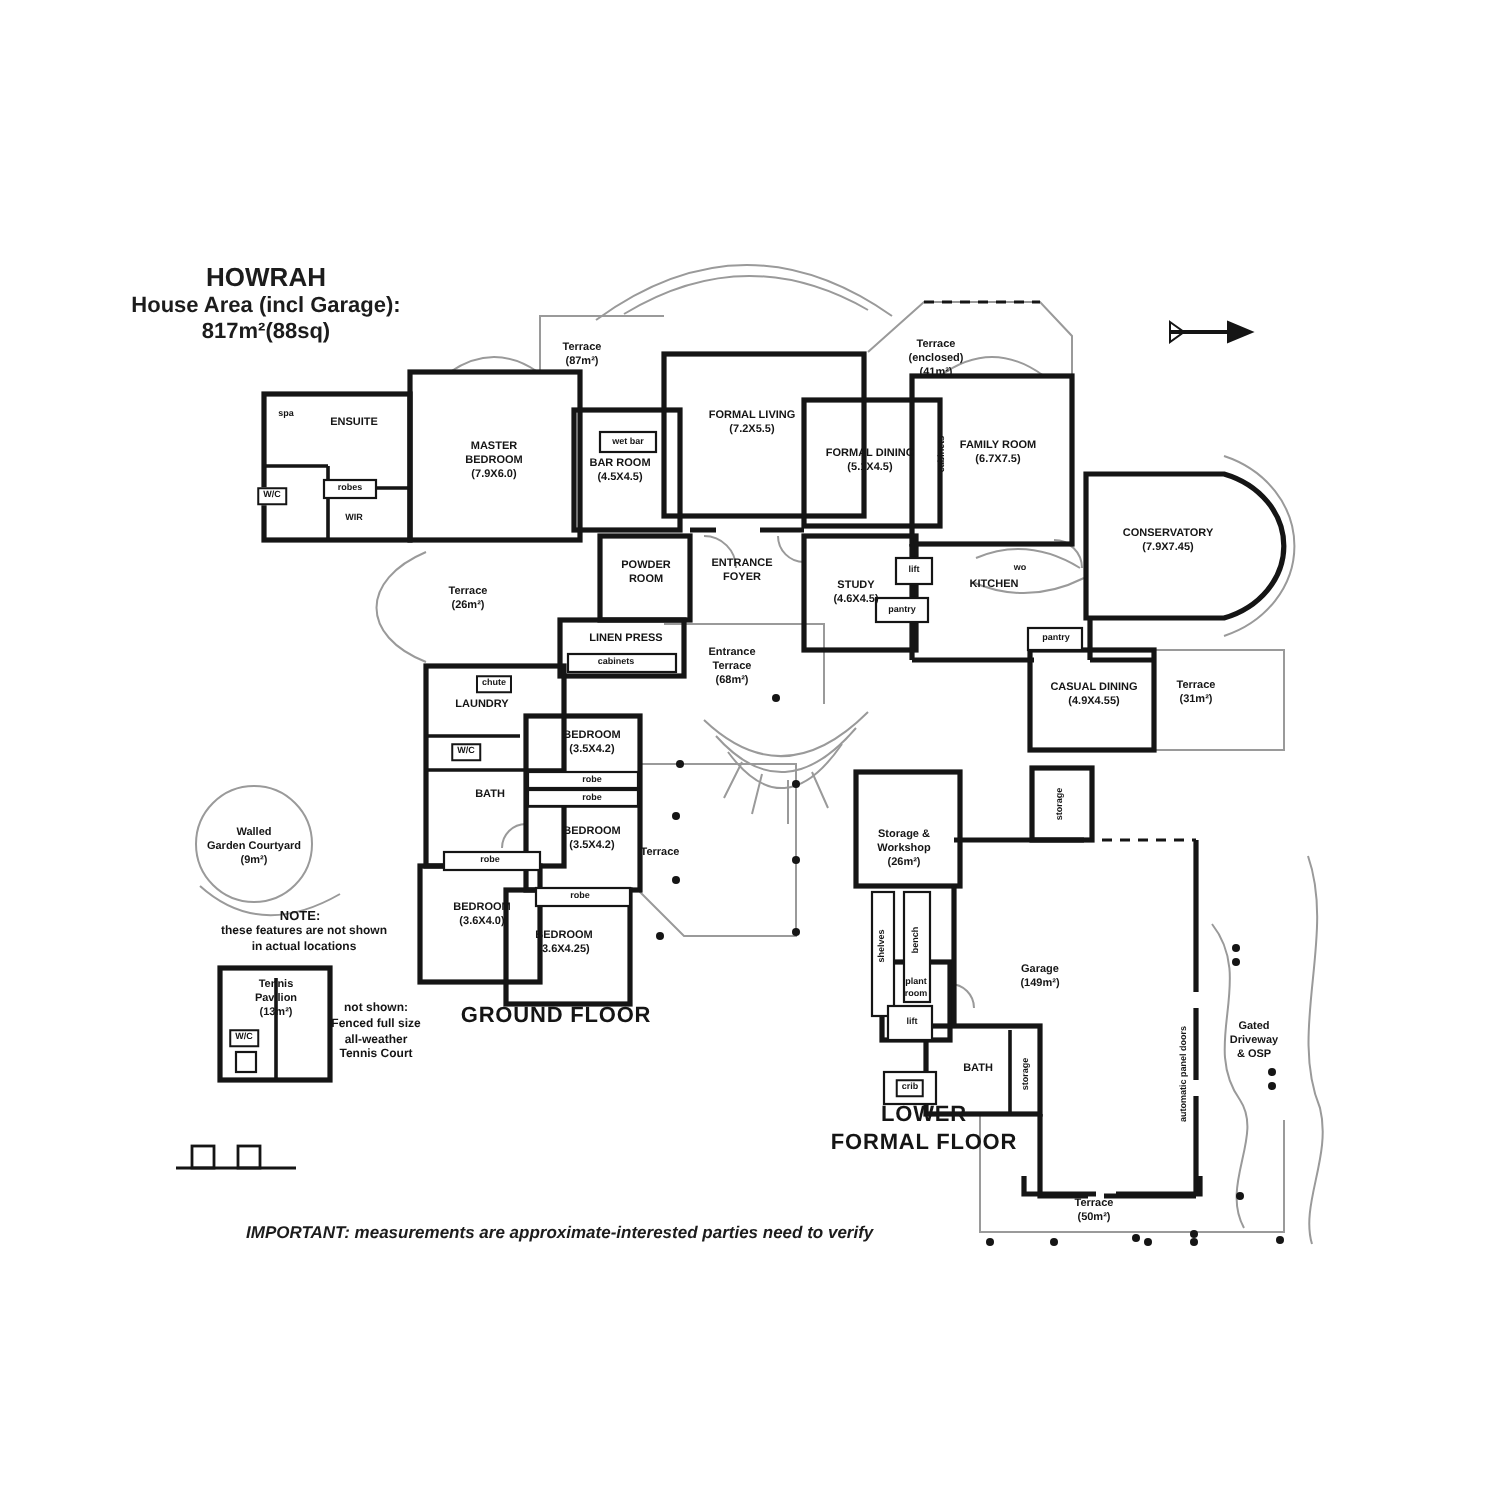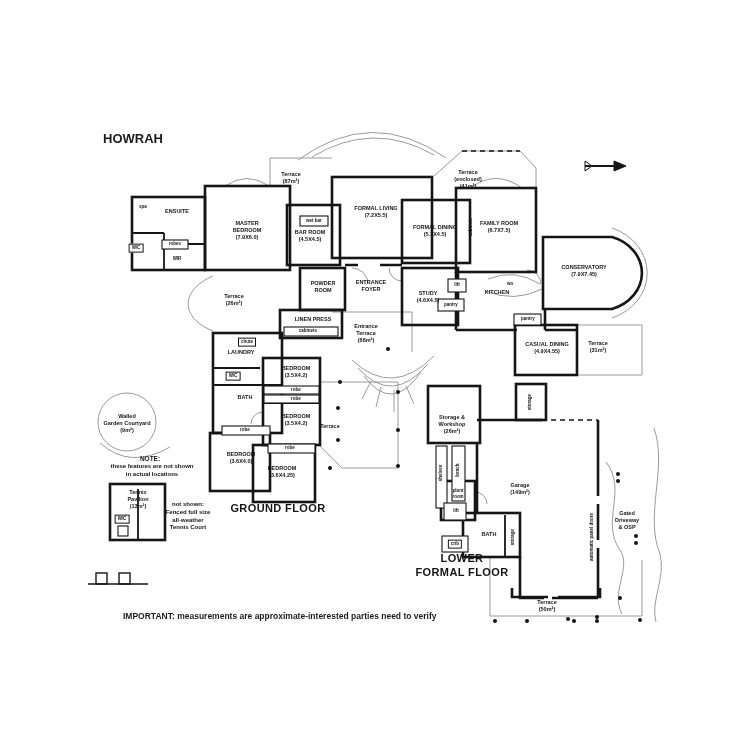--- a/index.html
+++ b/index.html
@@ -11,21 +11,21 @@
        line-height:1.3;color:#151515;text-align:center;white-space:pre-line;z-index:3;}
   .tiny{font-size:4.5px;}
   .box{border:1px solid #151515;background:#fff;padding:0 2px;line-height:1.5;}
   .vert{transform:translate(-50%,-50%) rotate(-90deg);white-space:nowrap;}
   .head{font-size:11px;letter-spacing:.4px;margin-left:12px;}
   .title-block{position:absolute;left:35px;top:132px;width:196px;text-align:center;
        font-weight:700;color:#1c1c1c;z-index:3;}
   .title-block .t1{font-size:13px;line-height:1.15;}
   .title-block .t2{font-size:11px;line-height:1.2;}
   .disclaimer{position:absolute;left:123px;top:611px;font-size:8.5px;font-weight:700;
-       color:#1c1c1c;z-index:3;white-space:nowrap;}
+       color:#1c1c1c;z-index:3;white-space:nowrap;font-style:italic;}
 </style>
 </head>
 <body>
 
 <div id="stage">
 
   <svg id="plan-svg" width="750" height="750" viewBox="0 0 750 750">
 
     <g stroke="#9a9a9a" stroke-width="1" fill="none">
       <path d="M270,186 V158 H332"></path>
@@ -153,20 +153,22 @@
 
     <g stroke="#151515" stroke-width="1.4" fill="none">
       <path d="M88,584 H148"></path>
       <rect x="96" y="573" width="11" height="11"></rect>
       <rect x="119" y="573" width="11" height="11"></rect>
     </g>
   </svg>
 
   <div class="title-block">
     <div class="t1">HOWRAH</div>
+    <div class="t2">House Area (incl Garage):</div>
+    <div class="t2">817m²(88sq)</div>
   </div>
 
   <div class="lbl tiny" style="left:143px;top:207px">spa</div>
   <div class="lbl" style="left:177px;top:212px">ENSUITE</div>
   <div class="lbl tiny box" style="left:136px;top:248px">W/C</div>
   <div class="lbl tiny" style="left:175px;top:244px">robes</div>
   <div class="lbl tiny" style="left:177px;top:259px">WIR</div>
   <div class="lbl" style="left:247px;top:231px">MASTER
 BEDROOM
 (7.9X6.0)</div>

